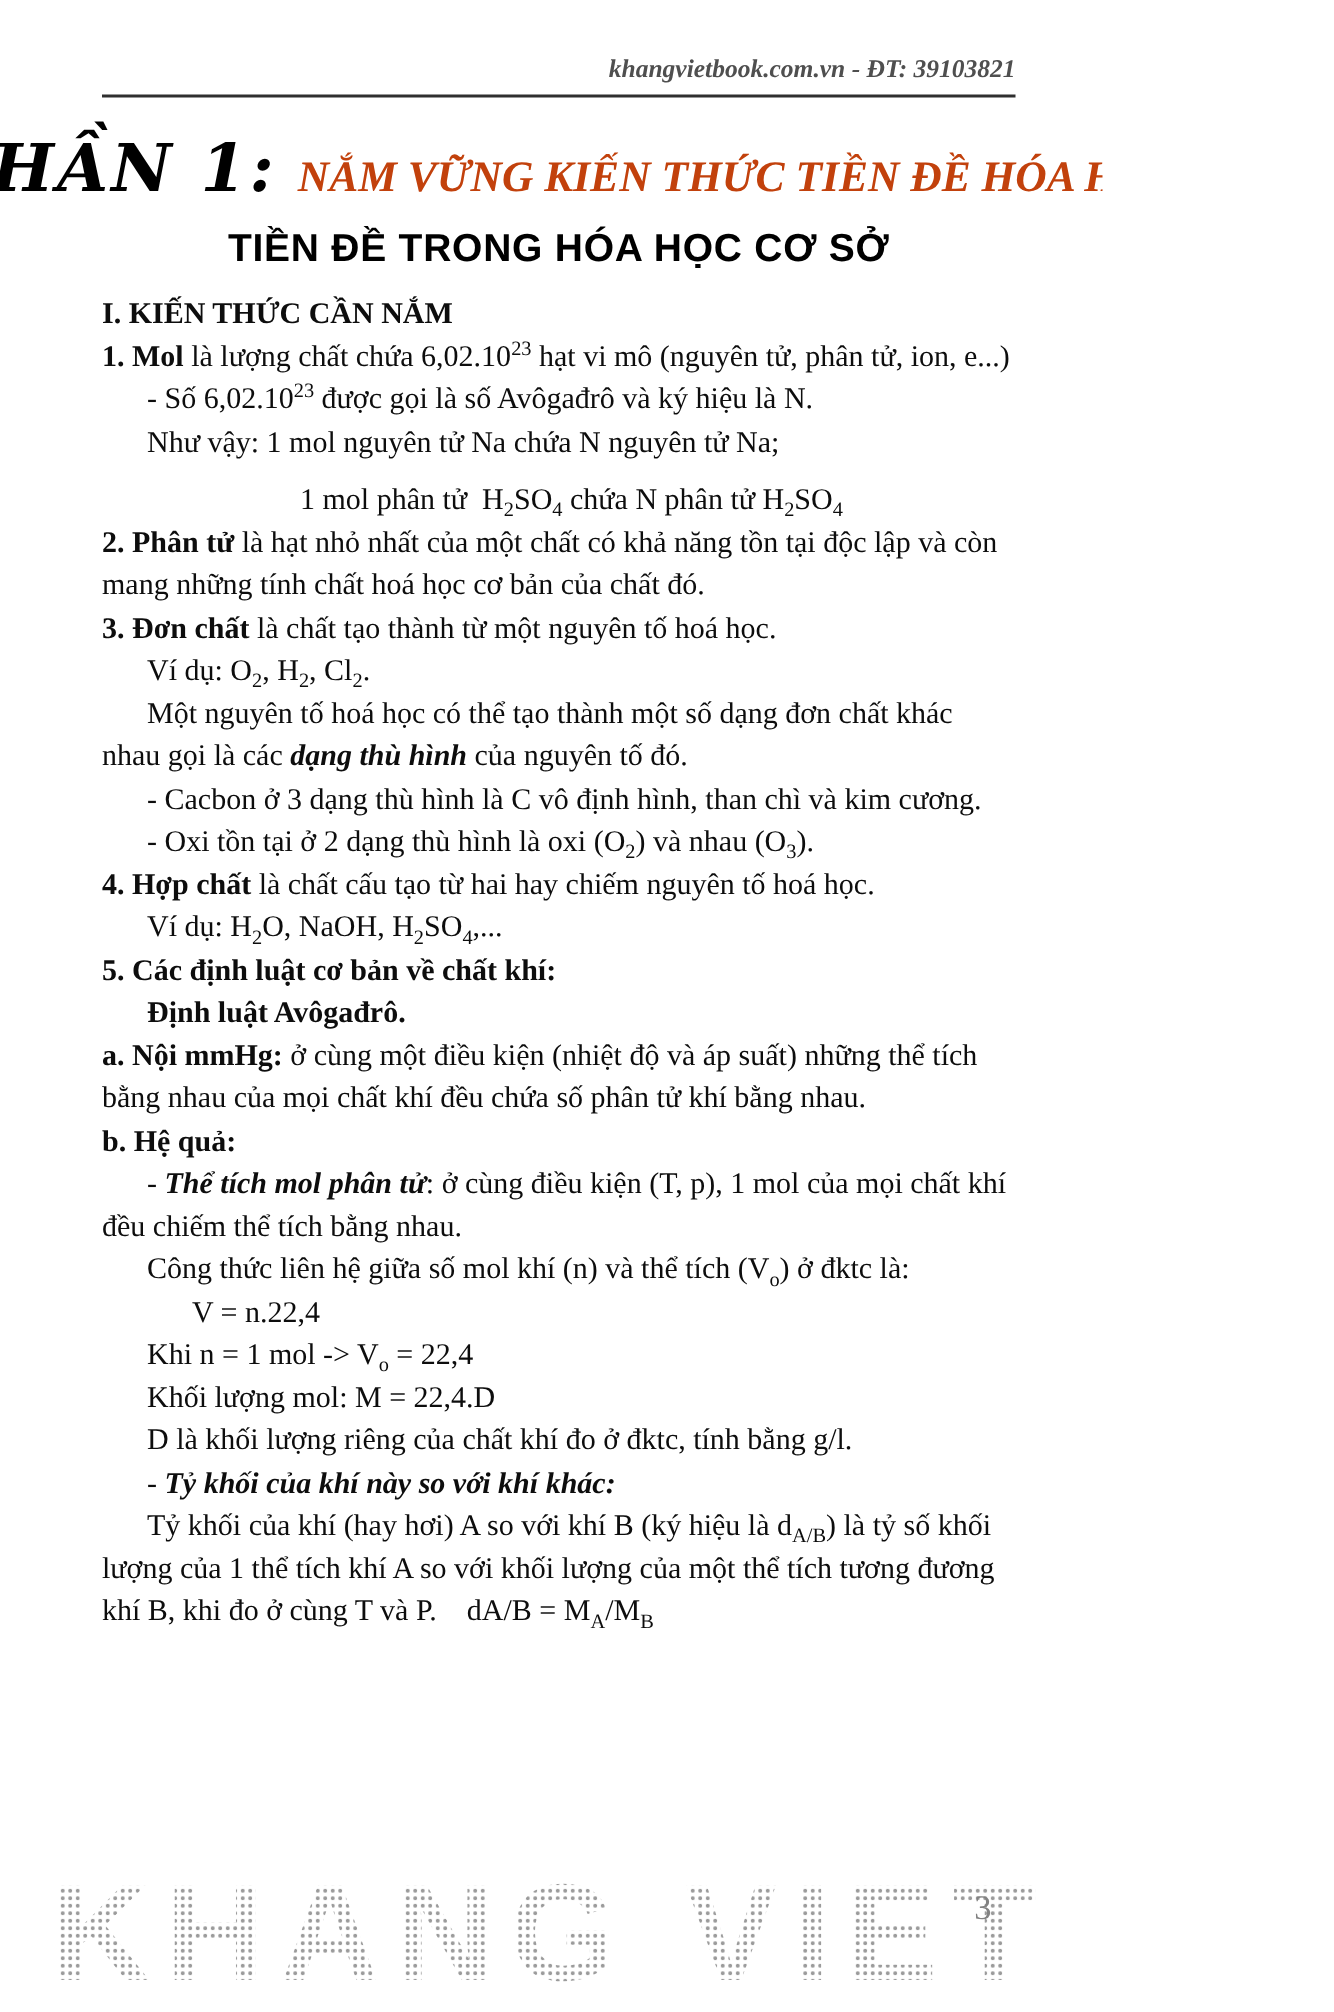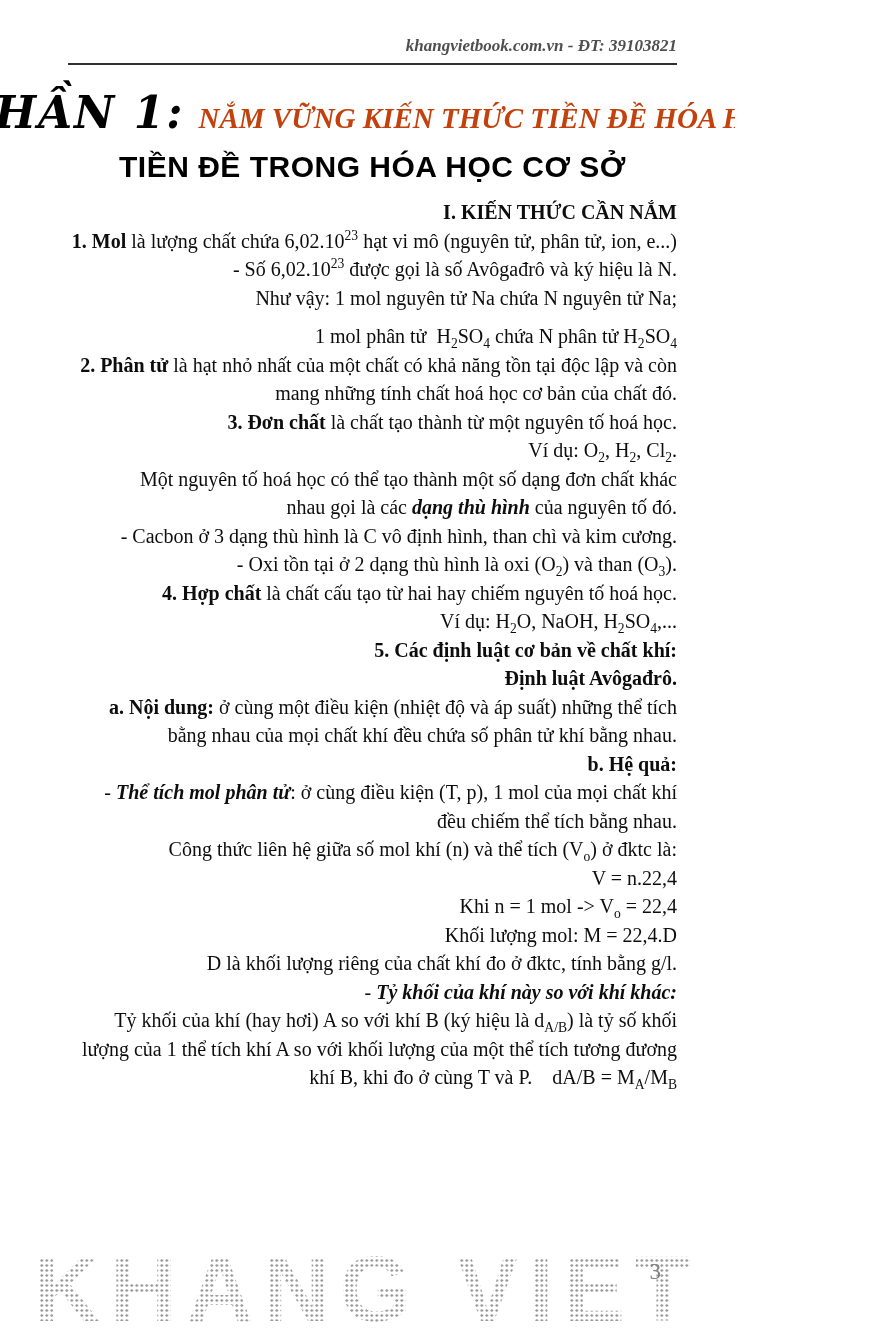--- a/index.html
+++ b/index.html
@@ -48,33 +48,33 @@
   .part-title {
     font-family: "Liberation Serif", serif;
     font-size: 29px;
     font-weight: bold;
     font-style: italic;
     color: #c2410c;
   }
   .subtitle {
     font-family: "Liberation Sans", sans-serif;
     font-weight: bold;
-    font-size: 30px;
+    font-size: 26px;
     letter-spacing: 0.5px;
     color: #000;
     margin-bottom: 14px;
   }
   .subsubtitle {
     font-family: "Liberation Sans", sans-serif;
     font-weight: bold;
     font-size: 21px;
     color: #000;
     margin-bottom: 24px;
   }
-  .doc-body { text-align: right; }
+  .doc-body { text-align: left; }
   .doc-body p {
     margin: 0;
     font-size: 20px;
     line-height: 28.5px;
   }
   .doc-body p.ind { text-indent: 30px; }
   .doc-body p.ind-mid { text-indent: 60px; }
   .doc-body p.ind-deep { text-indent: 132px; margin-top: 10px; }
   .b { font-weight: bold; }
   .i { font-style: italic; }
@@ -132,26 +132,26 @@
       <p><span class="b">I. KIẾN THỨC CẦN NẮM</span></p>
       <p><span class="b">1. Mol</span><span> là lượng chất chứa 6,02.10</span><sup>23</sup><span> hạt vi mô (nguyên tử, phân tử, ion, e...)</span></p>
       <p class="ind"><span>- Số 6,02.10</span><sup>23</sup><span> được gọi là số Avôgađrô và ký hiệu là N.</span></p>
       <p class="ind"><span>Như vậy: 1 mol nguyên tử Na chứa N nguyên tử Na;</span></p>
       <p class="ind-deep"><span>1 mol phân tử &nbsp;H</span><sub>2</sub><span>SO</span><sub>4</sub><span> chứa N phân tử H</span><sub>2</sub><span>SO</span><sub>4</sub></p>
       <p><span class="b">2. Phân tử</span><span> là hạt nhỏ nhất của một chất có khả năng tồn tại độc lập và còn mang những tính chất hoá học cơ bản của chất đó.</span></p>
       <p><span class="b">3. Đơn chất</span><span> là chất tạo thành từ một nguyên tố hoá học.</span></p>
       <p class="ind"><span>Ví dụ: O</span><sub>2</sub><span>, H</span><sub>2</sub><span>, Cl</span><sub>2</sub><span>.</span></p>
       <p class="ind"><span>Một nguyên tố hoá học có thể tạo thành một số dạng đơn chất khác nhau gọi là các </span><span class="b i">dạng thù hình</span><span> của nguyên tố đó.</span></p>
       <p class="ind"><span>- Cacbon ở 3 dạng thù hình là C vô định hình, than chì và kim cương.</span></p>
-      <p class="ind"><span>- Oxi tồn tại ở 2 dạng thù hình là oxi (O</span><sub>2</sub><span>) và than (O</span><sub>3</sub><span>).</span></p>
+      <p class="ind"><span>- Oxi tồn tại ở 2 dạng thù hình là oxi (O</span><sub>2</sub><span>) và nhau (O</span><sub>3</sub><span>).</span></p>
       <p><span class="b">4. Hợp chất</span><span> là chất cấu tạo từ hai hay chiếm nguyên tố hoá học.</span></p>
       <p class="ind"><span>Ví dụ: H</span><sub>2</sub><span>O, NaOH, H</span><sub>2</sub><span>SO</span><sub>4</sub><span>,...</span></p>
       <p><span class="b">5. Các định luật cơ bản về chất khí:</span></p>
       <p class="ind"><span class="b">Định luật Avôgađrô.</span></p>
-      <p><span class="b">a. Nội dung:</span><span> ở cùng một điều kiện (nhiệt độ và áp suất) những thể tích bằng nhau của mọi chất khí đều chứa số phân tử khí bằng nhau.</span></p>
+      <p><span class="b">a. Nội mmHg:</span><span> ở cùng một điều kiện (nhiệt độ và áp suất) những thể tích bằng nhau của mọi chất khí đều chứa số phân tử khí bằng nhau.</span></p>
       <p><span class="b">b. Hệ quả:</span></p>
       <p class="ind"><span>- </span><span class="b i">Thể tích mol phân tử</span><span>: ở cùng điều kiện (T, p), 1 mol của mọi chất khí đều chiếm thể tích bằng nhau.</span></p>
       <p class="ind"><span>Công thức liên hệ giữa số mol khí (n) và thể tích (V</span><sub>o</sub><span>) ở đktc là:</span></p>
       <p class="ind-mid"><span>V = n.22,4</span></p>
       <p class="ind"><span>Khi n = 1 mol -&gt; V</span><sub>o</sub><span> = 22,4</span></p>
       <p class="ind"><span>Khối lượng mol: M = 22,4.D</span></p>
       <p class="ind"><span>D là khối lượng riêng của chất khí đo ở đktc, tính bằng g/l.</span></p>
       <p class="ind"><span>- </span><span class="b i">Tỷ khối của khí này so với khí khác:</span></p>
       <p class="ind"><span>Tỷ khối của khí (hay hơi) A so với khí B (ký hiệu là d</span><sub>A/B</sub><span>) là tỷ số khối lượng của 1 thể tích khí A so với khối lượng của một thể tích tương đương khí B, khi đo ở cùng T và P.&nbsp;&nbsp;&nbsp; dA/B = M</span><sub>A</sub><span>/M</span><sub>B</sub></p>
     </div>

